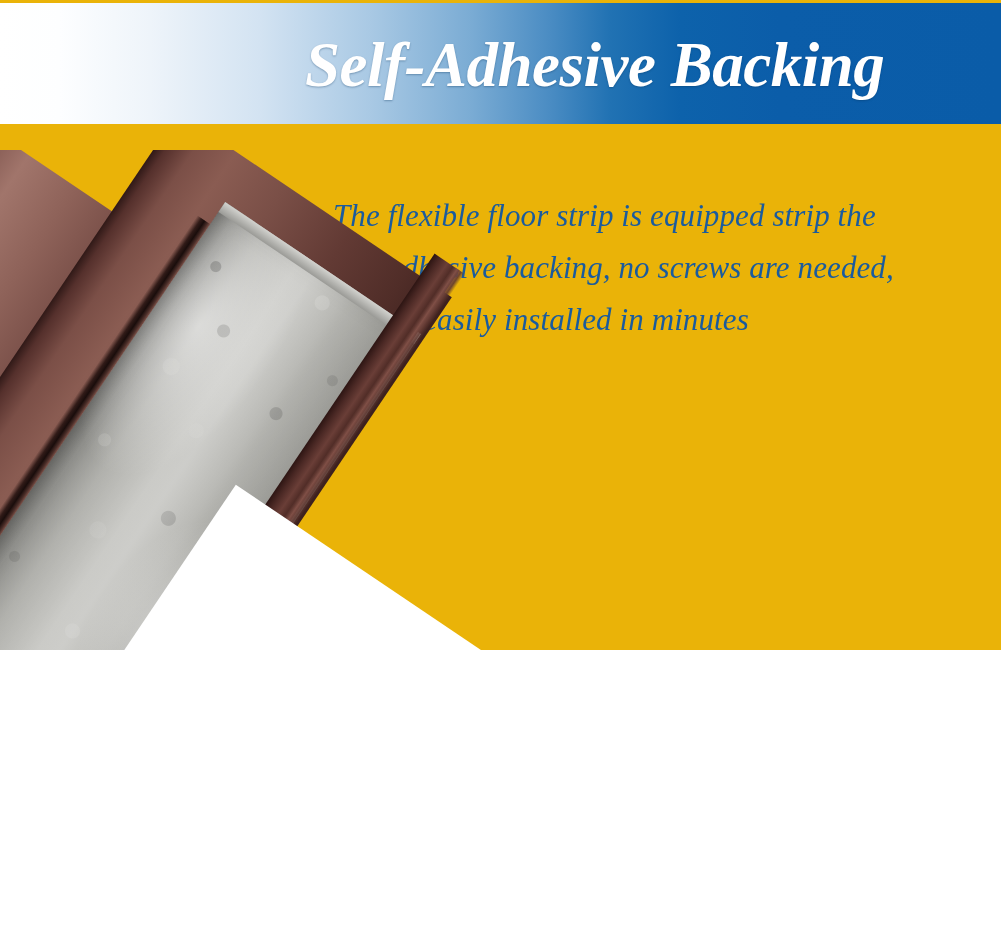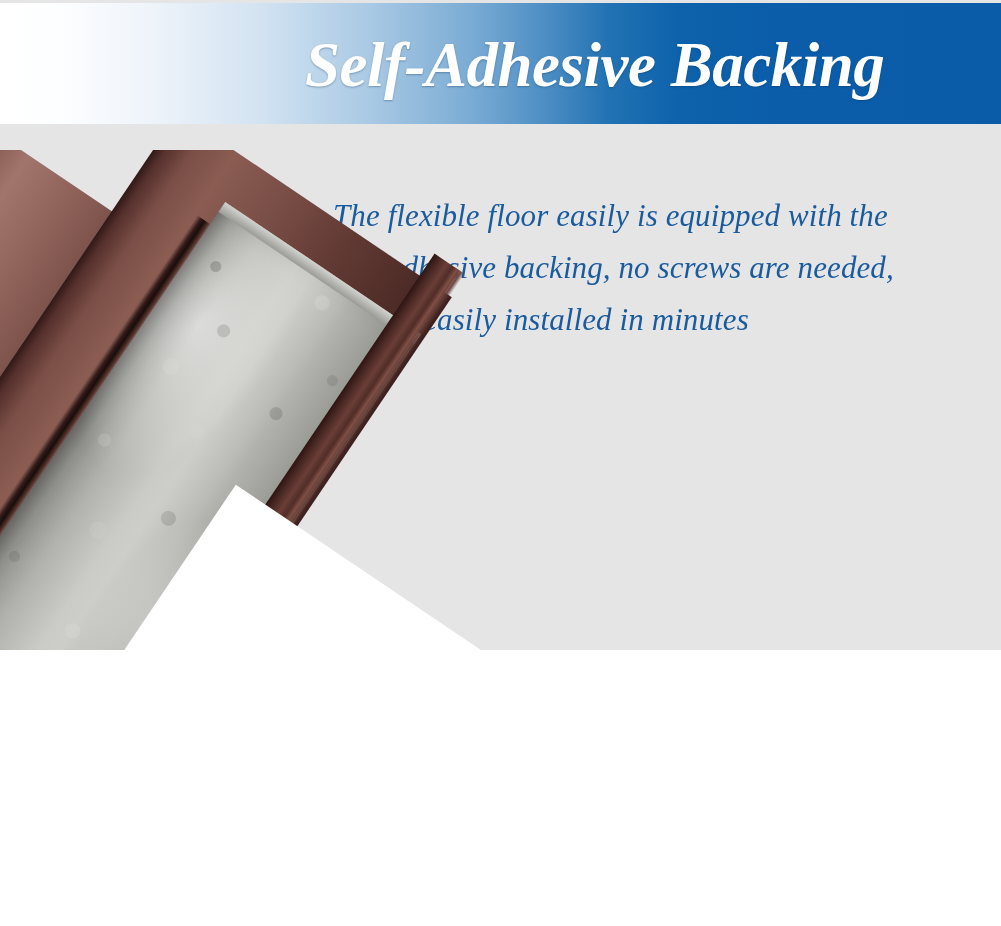--- a/index.html
+++ b/index.html
@@ -13,21 +13,21 @@
     overflow: hidden;
     font-family: "Liberation Serif", "DejaVu Serif", serif;
     position: relative;
   }
 
   .stage {
     position: absolute;
     left: 0; top: 0;
     width: 1001px;
     height: 650px;
-    background: #e5e5e5;
+    background: #eab308;
     overflow: hidden;
   }
 
   
   .banner {
     position: absolute;
     left: 0;
     top: 3px;
     width: 1001px;
     height: 121px;
@@ -370,21 +370,21 @@
 </head>
 <body>
 
 <div class="stage">
 
   <div class="banner">
     <div class="banner-title">Self-Adhesive Backing</div>
   </div>
 
   <div class="desc">
-    <div class="desc-line">The flexible floor easily is equipped with the</div>
+    <div class="desc-line">The flexible floor strip is equipped strip the</div>
     <div class="desc-line">self-adhesive backing, no screws are needed,</div>
     <div class="desc-line">can be easily installed in minutes</div>
   </div>
 
   <div class="photo">
 
     <div class="brown-back"></div>
     <div class="brown-main"></div>
     <div class="brown-crease"></div>
 

